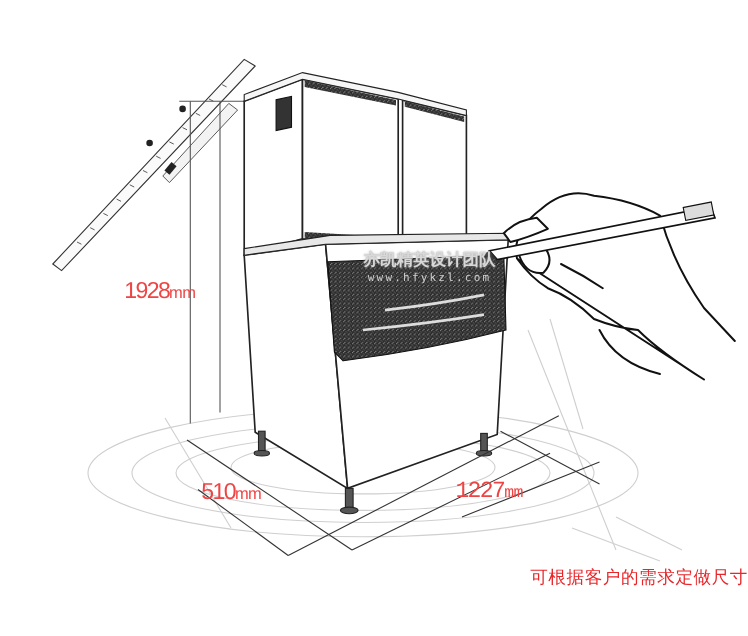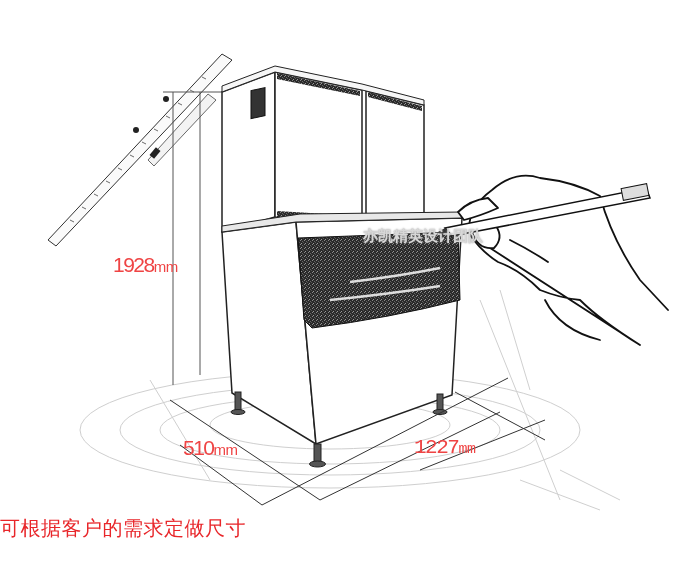--- a/index.html
+++ b/index.html
@@ -4,22 +4,22 @@
 <style>
   html, body { margin: 0; padding: 0; background: #ffffff; }
   body { width: 680px; height: 578px; position: relative; overflow: hidden; font-family: "Liberation Sans", sans-serif; }
   #canvas { position: absolute; left: 0; top: 0; width: 680px; height: 578px; }
   .dim-label { position: absolute; font-family: "Liberation Sans", sans-serif; color: #ef4444; letter-spacing: -1.5px; white-space: nowrap; }
   .dim-label .num { font-size: 21px; }
   .dim-label .unit { font-size: 15px; letter-spacing: -0.5px; }
   #label-height { left: 113px; top: 253px; }
   #label-depth { left: 183px; top: 436px; }
   #label-width { left: 414px; top: 436px; font-family: Liberation Mono, monospace; }
-  #caption { position: absolute; left: 0; width: 680px; top: 515px; text-align: left; font-family: "DejaVu Sans", sans-serif; font-size: 20px; color: #e8262a; letter-spacing: 0.5px; }
-  #watermark { position: absolute; left: 298px; top: 227px; width: 185px; text-align: right; pointer-events: none; }
+  #caption { position: absolute; left: 0; width: 680px; top: 515px; text-align: right; font-family: "DejaVu Sans", sans-serif; font-size: 16px; color: #e8262a; letter-spacing: 0.5px; }
+  #watermark { position: absolute; left: 298px; top: 227px; width: 185px; text-align: center; pointer-events: none; }
   #watermark .wm-title { font-family: "DejaVu Sans", sans-serif; font-size: 15px; font-weight: bold; color: #d8d8d8; text-shadow: 0 0 2px #999; letter-spacing: 0px; }
   #watermark .wm-url { font-family: "DejaVu Sans Mono", monospace; font-size: 10px; color: #cfcfcf; letter-spacing: 2px; margin-top: 1px; }
 </style>
 </head>
 <body>
 
 <svg id="canvas" viewBox="0 0 680 578" xmlns="http://www.w3.org/2000/svg">
   <defs>
     <pattern id="speckle" width="4" height="4" patternUnits="userSpaceOnUse">
       <rect width="4" height="4" fill="#2a2a2a"></rect>
@@ -129,20 +129,21 @@
   </g>
   <g>
     <polygon points="445,228 452,236 650,198 646,188" fill="#fff" stroke="#111" stroke-width="1.5"></polygon>
     <rect x="622" y="186" width="26" height="12" fill="#ddd" stroke="#111" transform="rotate(-11 635 192)"></rect>
     <polygon points="438,232 445,228 452,236" fill="#333"></polygon>
   </g>
 </svg>
 
 <div id="watermark">
   <div class="wm-title">亦凯精英设计团队</div>
+  <div class="wm-url">www.hfykzl.com</div>
 </div>
 
 <div id="label-height" class="dim-label">
   <span class="num">1928</span><span class="unit">mm</span>
 </div>
 
 <div id="label-depth" class="dim-label">
   <span class="num">510</span><span class="unit">mm</span>
 </div>
 

